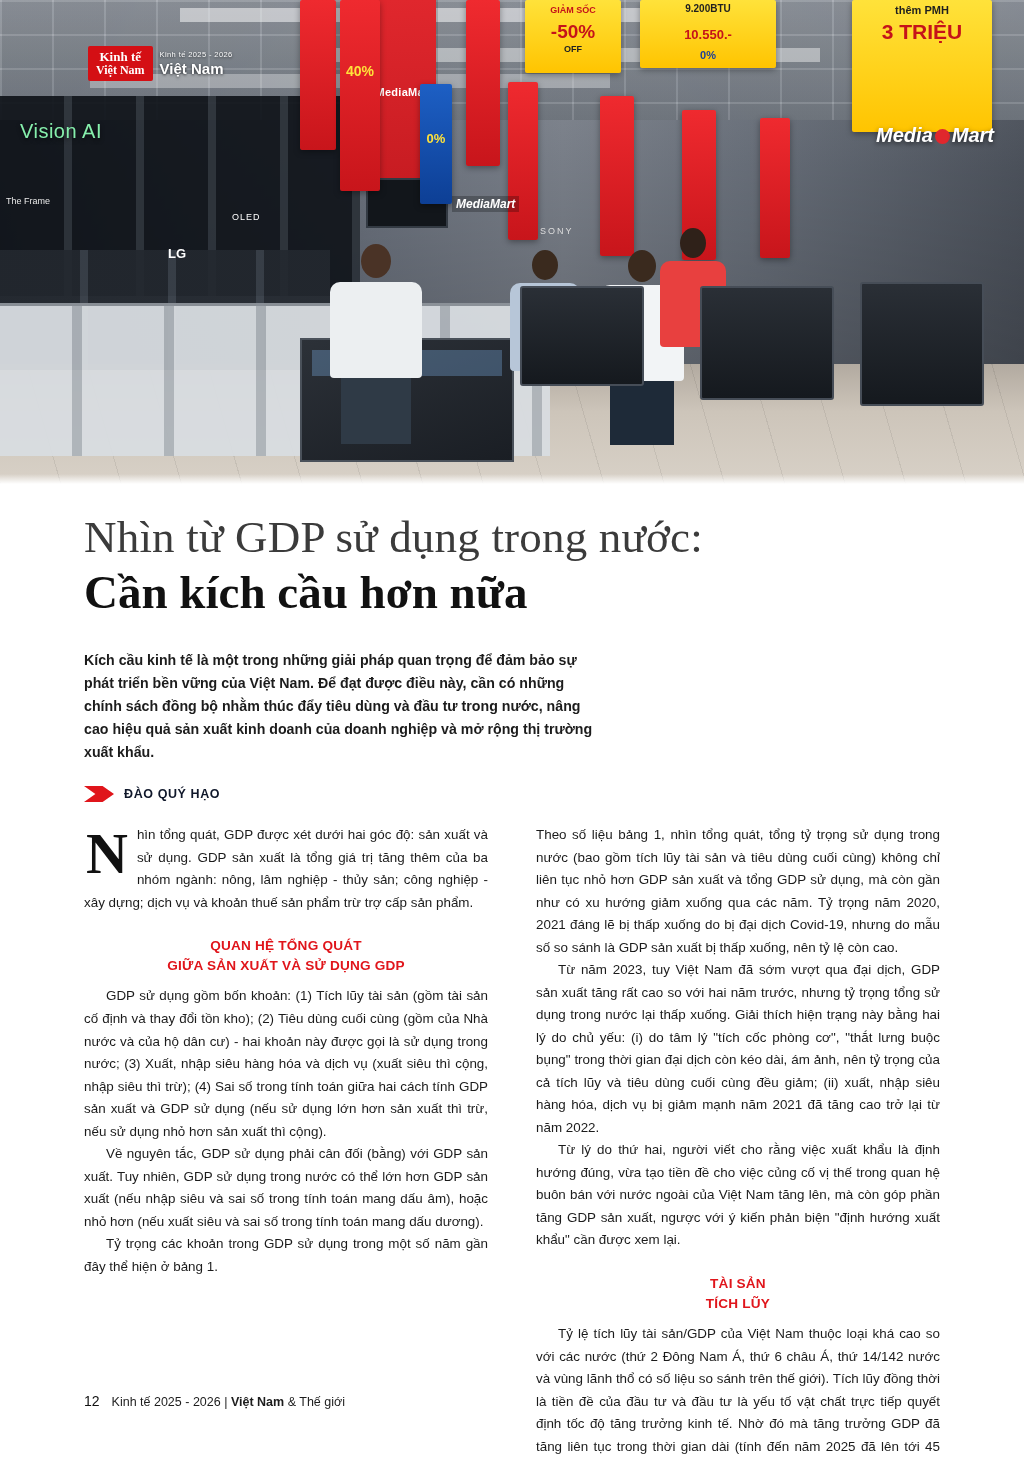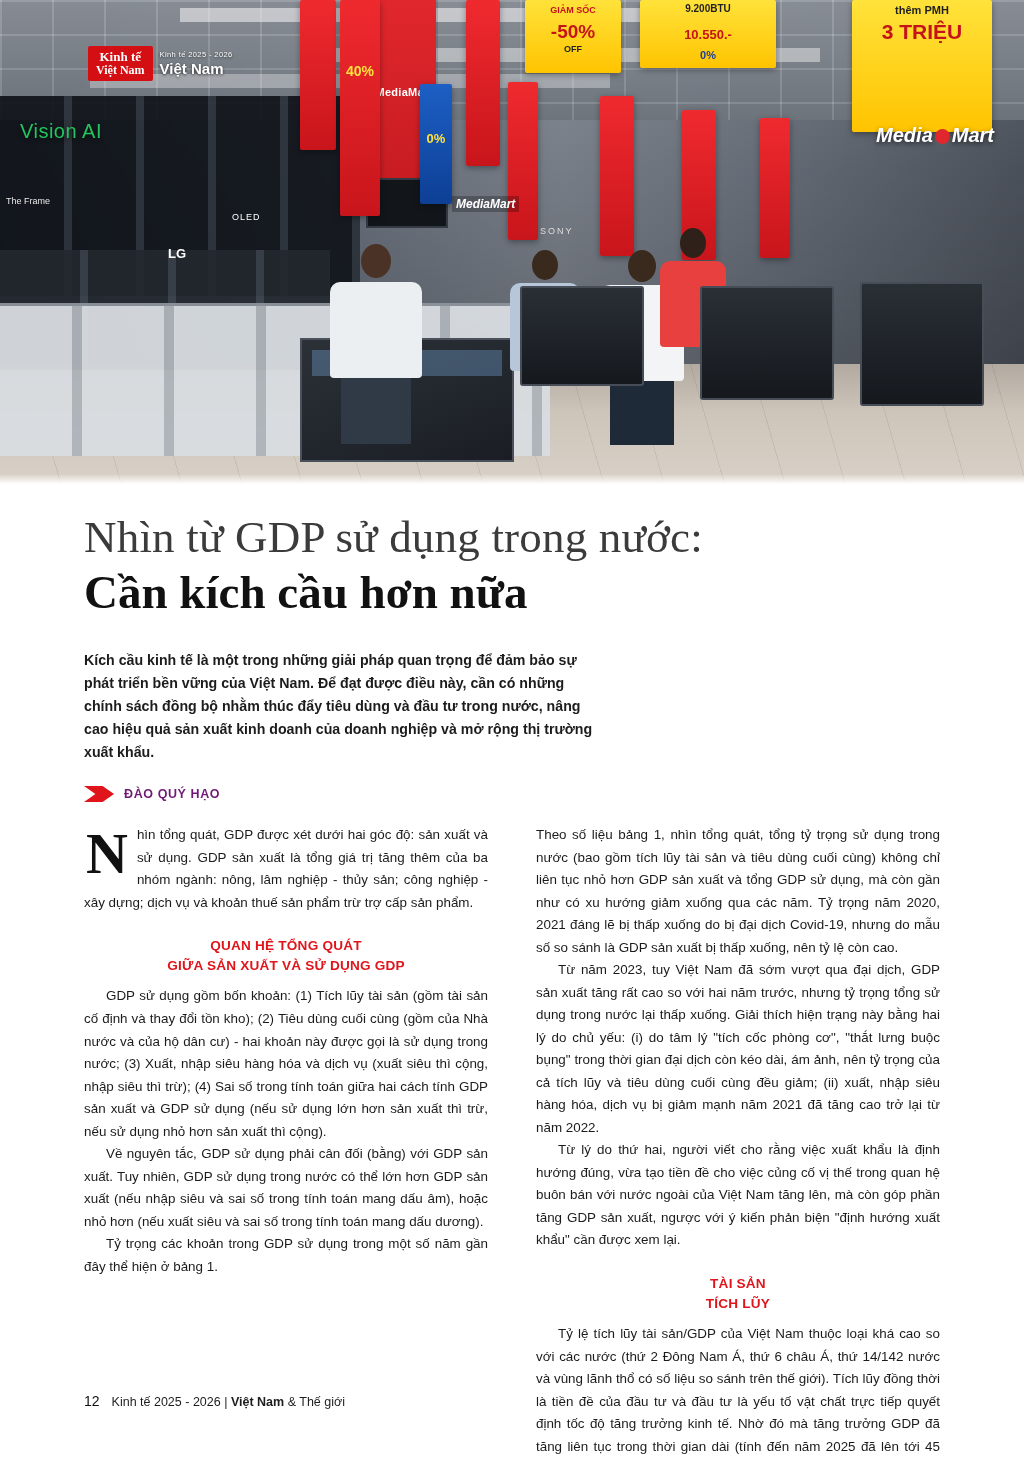--- a/index.html
+++ b/index.html
@@ -189,21 +189,21 @@
     width: 15px; height: 15px;
     background: #e0272d;
     border-radius: 50%;
     margin: 0 2px;
     vertical-align: -2px;
   }
 
   .vision-ai {
     position: absolute;
     left: 20px; top: 120px;
-    color: #22c55e;
+    color: #86efac;
     font-size: 20px;
     letter-spacing: .5px;
     text-shadow: 0 2px 4px rgba(0,0,0,.55);
   }
   .the-frame {
     position: absolute;
     left: 6px; top: 196px;
     color: #e8e8e8;
     font-size: 9px;
   }
@@ -298,21 +298,21 @@
     display: flex;
     align-items: center;
     gap: 10px;
   }
   .byline .arrow {
     width: 30px; height: 16px;
     background: #e0151b;
     clip-path: polygon(0 0, 62% 0, 100% 50%, 62% 100%, 0 100%, 38% 50%);
   }
   .byline .name {
-    color: #701a75;
+    color: #0f172a;
     font-size: 12.5px;
     font-weight: bold;
     letter-spacing: .6px;
   }
 
   .columns {
     margin-top: 22px;
     display: flex;
     gap: 48px;
   }
@@ -395,21 +395,21 @@
   <div class="banner b-yellow" style="left:640px; width:136px; height:68px;">
     <div class="bl" style="top:4px; font-size:10px; color:#1f1f1f;">9.200BTU</div>
     <div class="bl" style="top:28px; font-size:13px; color:#c5131a;">10.550.-</div>
     <div class="bl" style="top:50px; font-size:11px; color:#1c3f9a;">0%</div>
   </div>
   <div class="banner b-yellow" style="left:852px; width:140px; height:132px;">
     <div class="bl" style="top:5px; font-size:11px; color:#1f1f1f;">thêm PMH</div>
     <div class="bl" style="top:21px; font-size:21px; color:#c5131a;">3 TRIỆU</div>
   </div>
   <div class="banner b-red" style="left:300px; width:36px; height:150px;"></div>
-  <div class="banner b-red" style="left:340px; width:40px; height:216px;">
+  <div class="banner b-red" style="left:340px; width:40px; height:191px;">
     <div class="bl" style="top:64px; font-size:14px; color:#ffe23a;">40%</div>
   </div>
   <div class="banner b-red" style="left:466px; width:34px; height:166px;"></div>
   <div class="banner b-red" style="left:508px; width:30px; height:158px; top:82px;"></div>
   <div class="banner b-red" style="left:600px; width:34px; height:160px; top:96px;"></div>
   <div class="banner b-red" style="left:682px; width:34px; height:150px; top:110px;"></div>
   <div class="banner b-red" style="left:760px; width:30px; height:140px; top:118px;"></div>
   <div class="banner b-blue" style="left:420px; width:32px; height:120px; top:84px;">
     <div class="bl" style="top:48px; font-size:13px; color:#ffe23a;">0%</div>
   </div>

